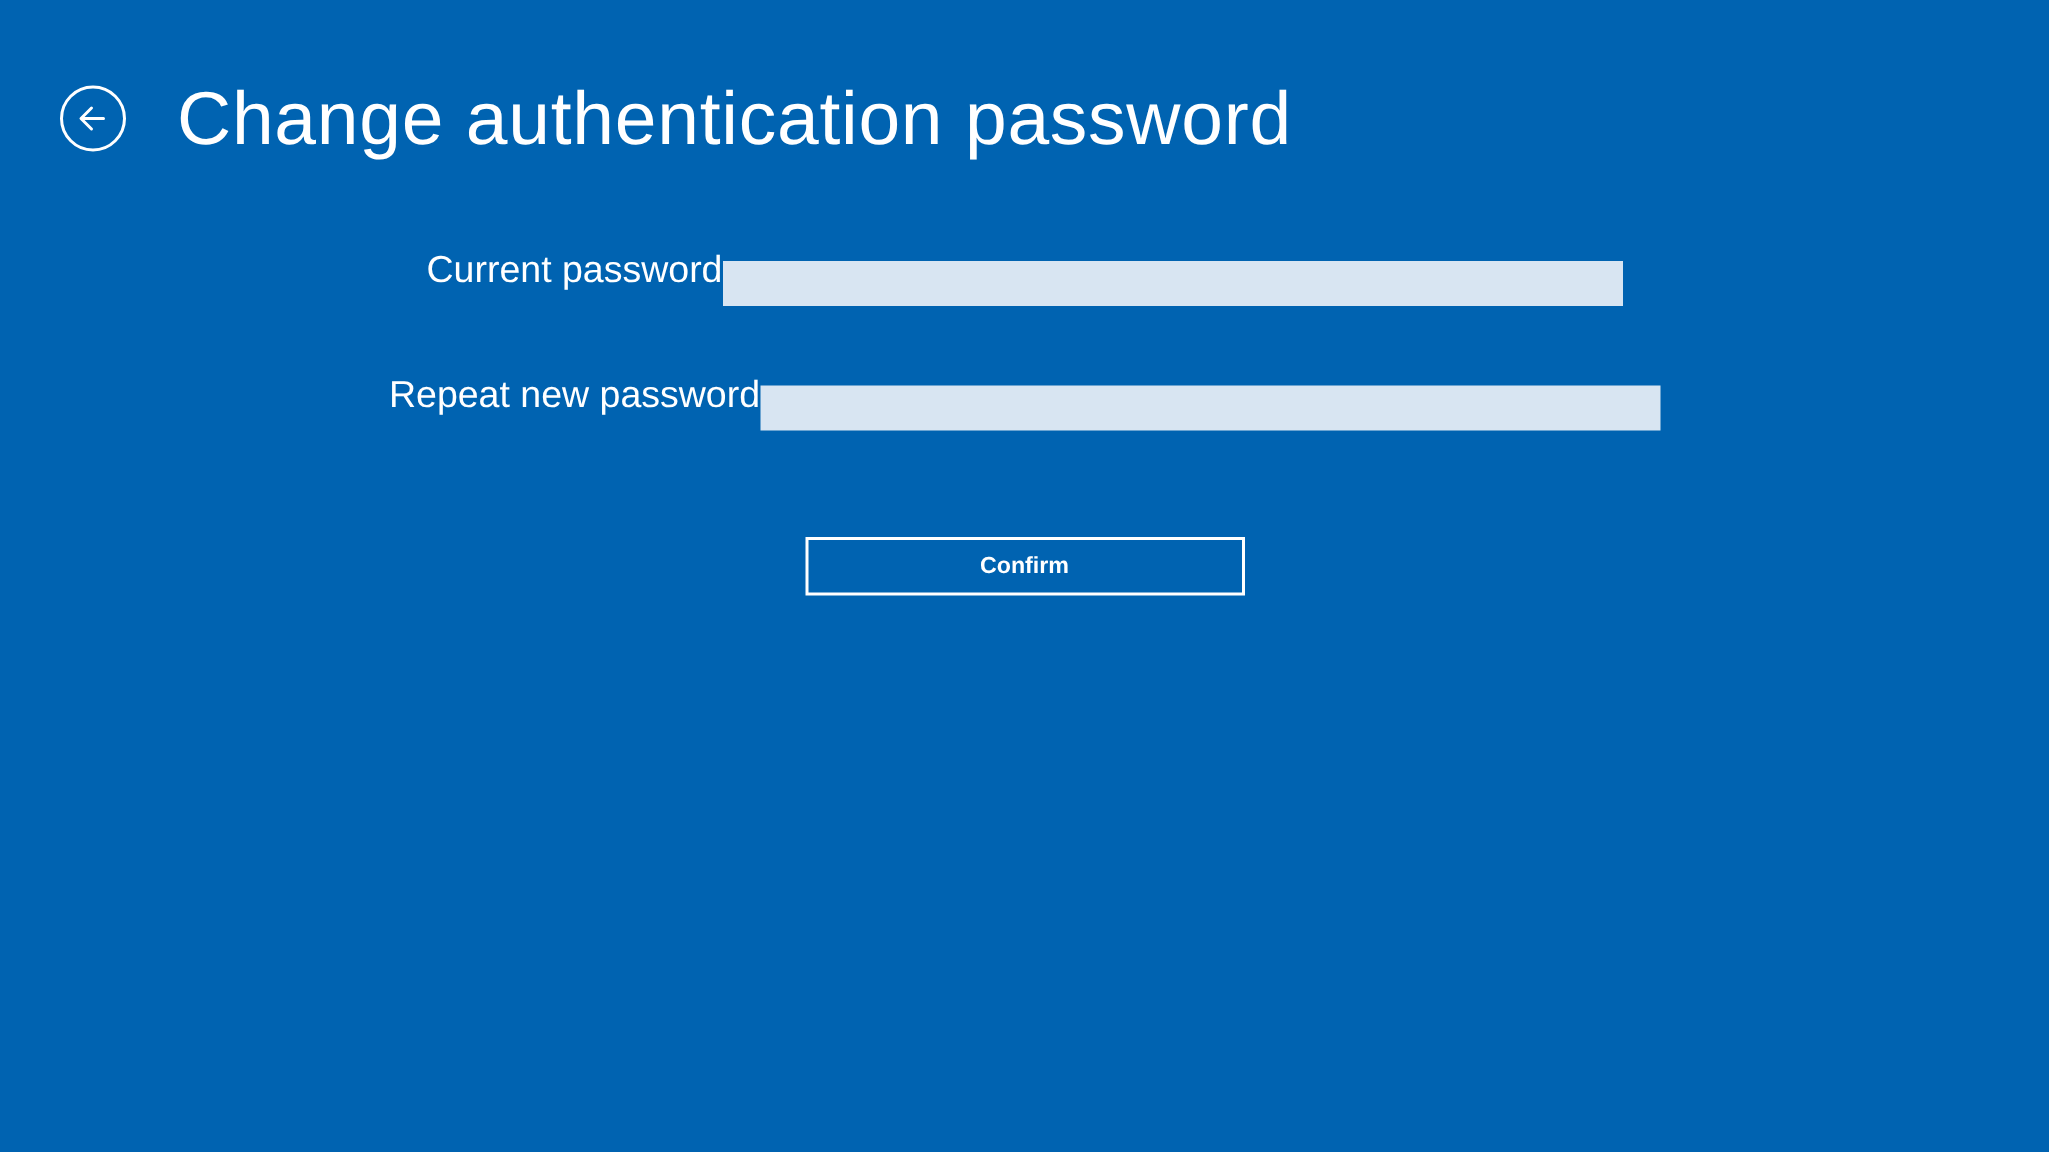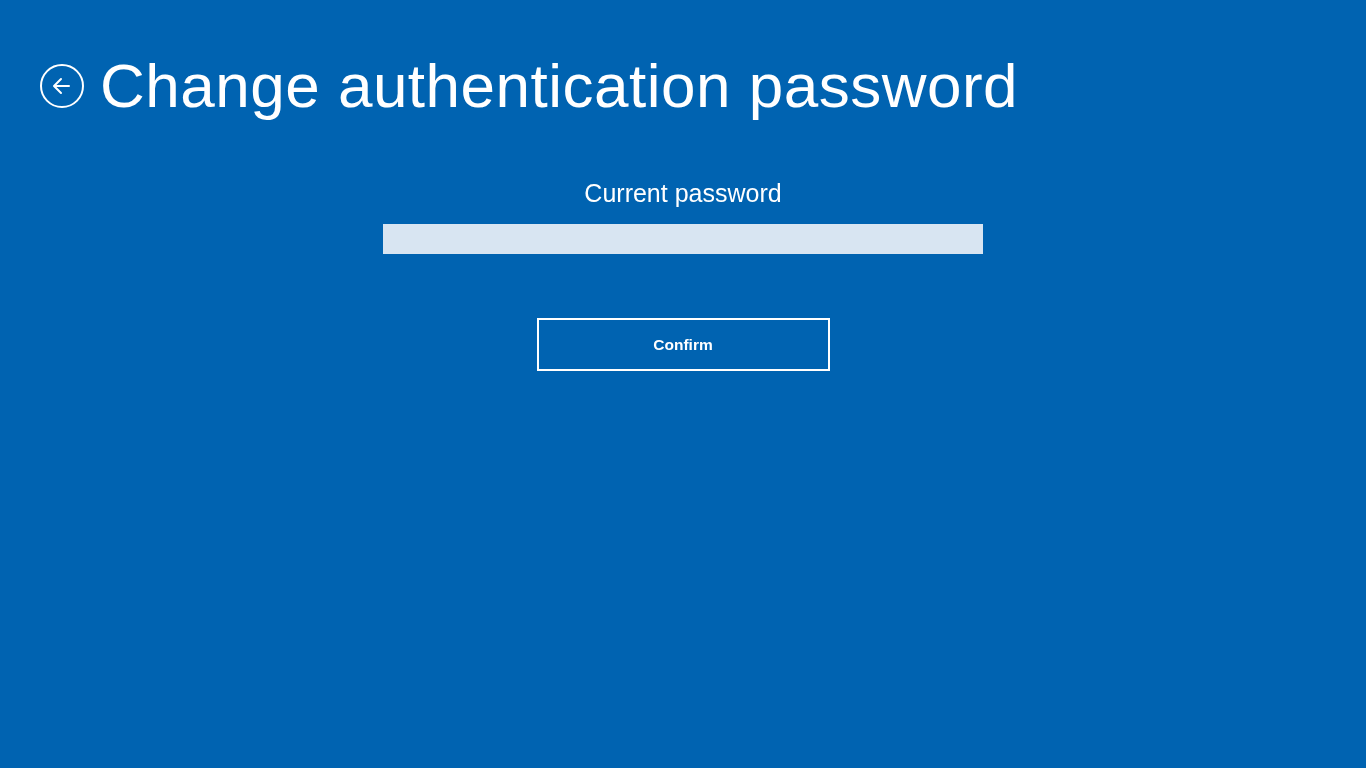--- a/index.html
+++ b/index.html
@@ -31,55 +31,55 @@
       display: flex;
       align-items: center;
       justify-content: center;
       flex-shrink: 0;
     }
     .back-button svg {
       width: 24px;
       height: 24px;
     }
     .page-title {
-      font-size: 62px;
+      font-size: 50px;
       font-weight: 300;
-      margin-left: 16px;
+      margin-left: 34px;
       letter-spacing: 0.5px;
     }
     .form-container {
       display: flex;
       flex-direction: column;
       align-items: center;
       margin-top: 58px;
     }
     .field-group {
       display: flex;
-      flex-direction: column;
+      flex-direction: row;
       align-items: center;
       margin-bottom: 38px;
     }
     .field-label {
       font-size: 25px;
       font-weight: 400;
       margin-bottom: 16px;
     }
     .text-input {
       width: 600px;
       height: 30px;
       background-color: #d8e5f2;
       border: none;
       outline: none;
       padding: 0 8px;
       font-size: 16px;
       color: #000000;
     }
     .confirm-button {
       width: 293px;
-      height: 53px;
+      height: 39px;
       background: transparent;
       border: 2px solid #ffffff;
       color: #ffffff;
       font-size: 15.5px;
       font-weight: 600;
       cursor: pointer;
       margin-top: 26px;
       font-family: inherit;
     }
   </style>
@@ -95,15 +95,19 @@
   <h1 class="page-title">Change authentication password</h1>
 </div>
 
 <div class="form-container">
   <div class="field-group">
     <label class="field-label">Current password</label>
     <input type="password" class="text-input" value="" style="">
   </div>
 
 
+  <div class="field-group">
+    <label class="field-label">Repeat new password</label>
+    <input type="password" class="text-input" value="" style="">
+  </div>
 
   <button class="confirm-button">Confirm</button>
 </div>
 
 </body></html>

